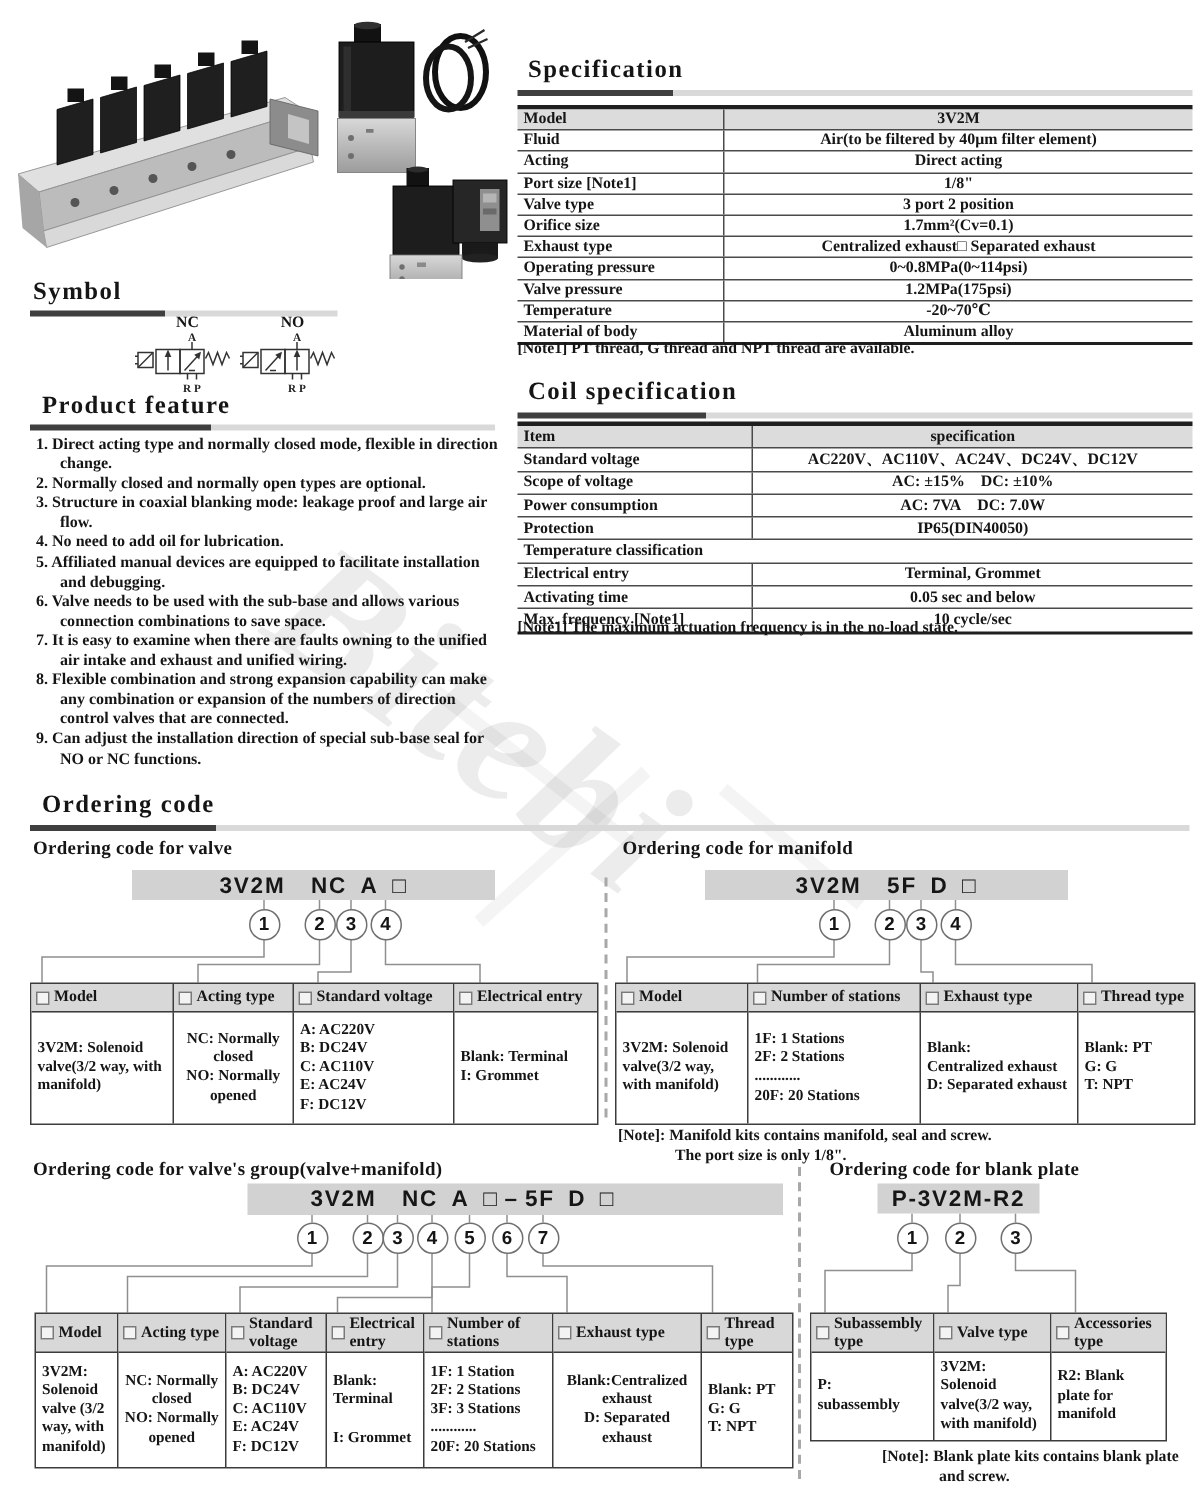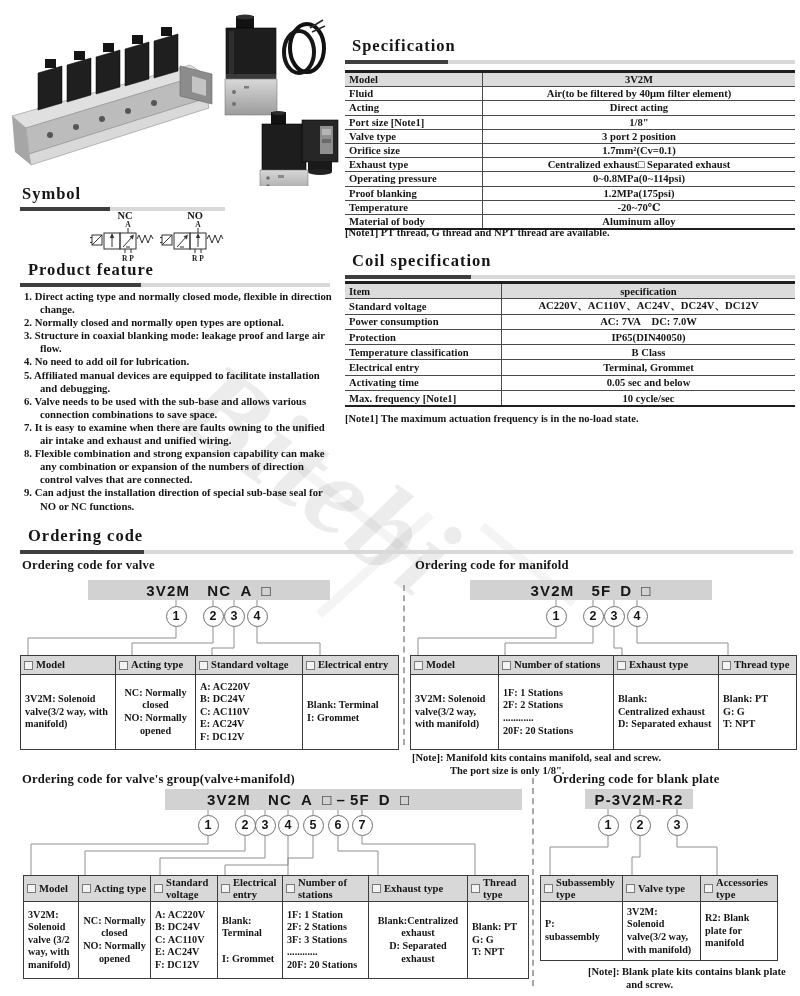--- a/index.html
+++ b/index.html
@@ -234,21 +234,21 @@
       </div>
     <div class="spec-row">
         <div class="spec-label">Exhaust type</div>
         <div class="spec-value">Centralized exhaust□ Separated exhaust</div>
       </div>
     <div class="spec-row">
         <div class="spec-label">Operating pressure</div>
         <div class="spec-value">0~0.8MPa(0~114psi)</div>
       </div>
     <div class="spec-row">
-        <div class="spec-label">Proof blanking</div>
+        <div class="spec-label">Valve pressure</div>
         <div class="spec-value">1.2MPa(175psi)</div>
       </div>
     <div class="spec-row">
         <div class="spec-label">Temperature</div>
         <div class="spec-value">-20~70℃</div>
       </div>
     <div class="spec-row">
         <div class="spec-label">Material of body</div>
         <div class="spec-value">Aluminum alloy</div>
       </div>
@@ -260,30 +260,33 @@
   <div class="spec-table st-coil" style="left:345px;top:281px;width:450px;">
     <div class="spec-row spec-head">
         <div class="spec-label">Item</div>
         <div class="spec-value">specification</div>
       </div>
     <div class="spec-row">
         <div class="spec-label">Standard voltage</div>
         <div class="spec-value">AC220V、AC110V、AC24V、DC24V、DC12V</div>
       </div>
     <div class="spec-row">
+        <div class="spec-label">Scope of voltage</div>
+        <div class="spec-value">AC: ±15%&nbsp;&nbsp;&nbsp;&nbsp;DC: ±10%</div>
+      </div>
+    <div class="spec-row">
         <div class="spec-label">Power consumption</div>
         <div class="spec-value">AC: 7VA&nbsp;&nbsp;&nbsp;&nbsp;DC: 7.0W</div>
       </div>
     <div class="spec-row">
         <div class="spec-label">Protection</div>
         <div class="spec-value">IP65(DIN40050)</div>
       </div>
     <div class="spec-row">
         <div class="spec-label">Temperature classification</div>
-        <div class="spec-value">B Class</div>
       </div>
     <div class="spec-row">
         <div class="spec-label">Electrical entry</div>
         <div class="spec-value">Terminal, Grommet</div>
       </div>
     <div class="spec-row">
         <div class="spec-label">Activating time</div>
         <div class="spec-value">0.05 sec and below</div>
       </div>
     <div class="spec-row">

